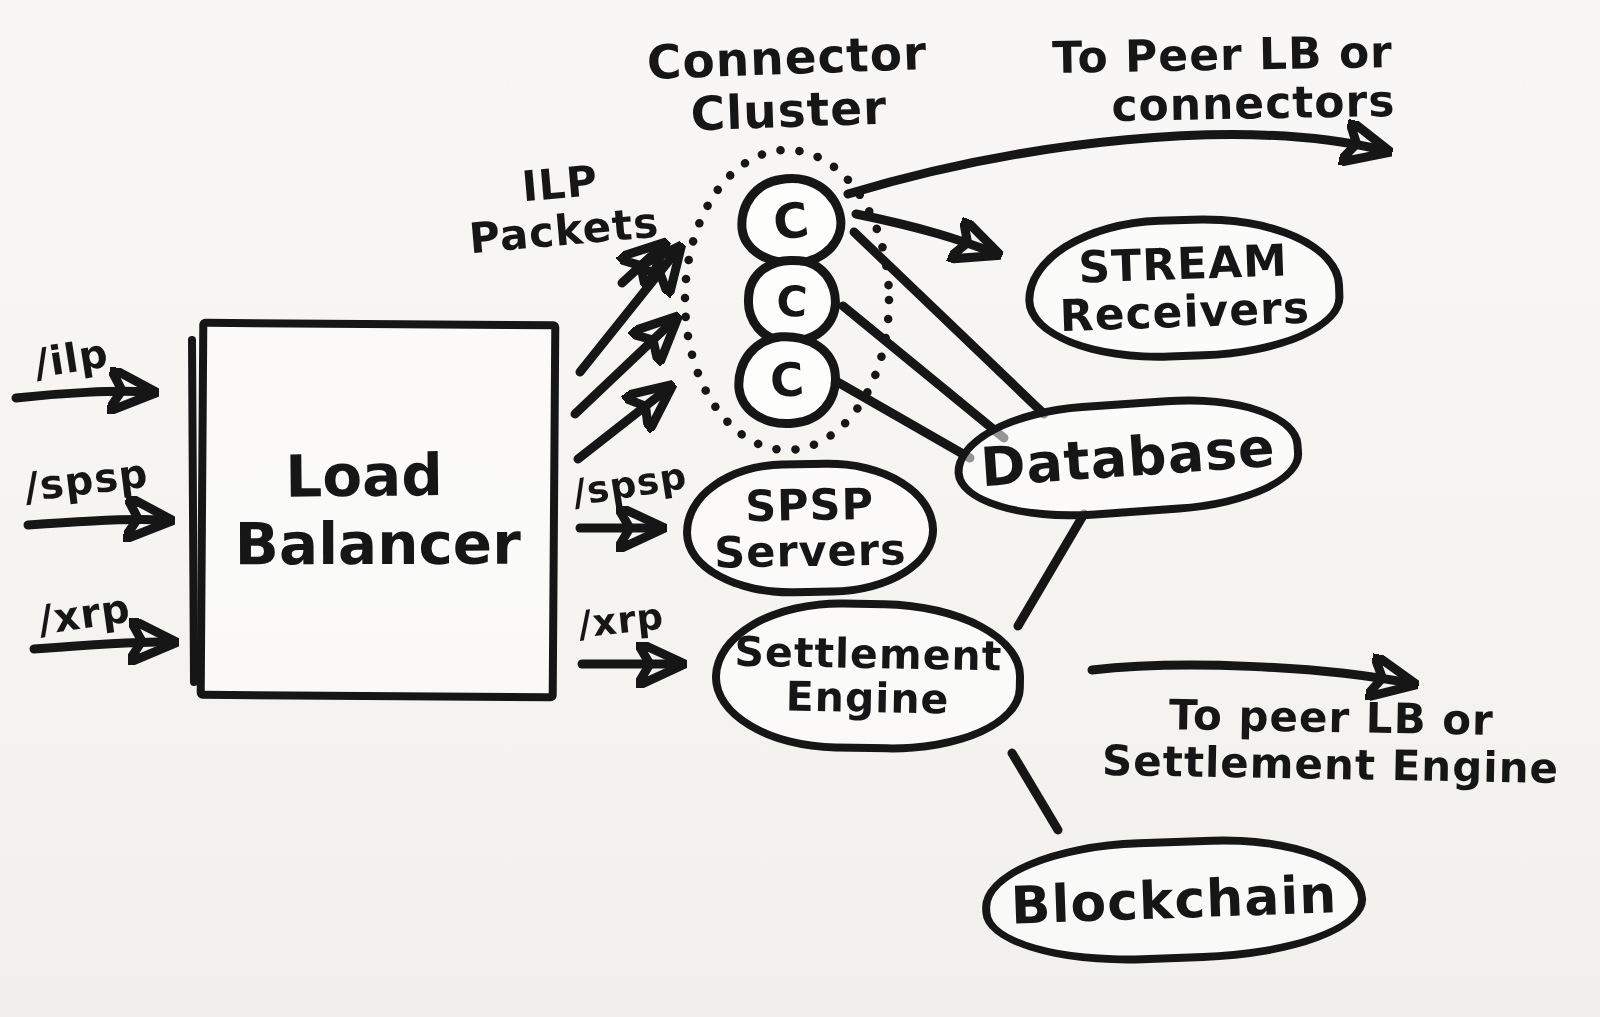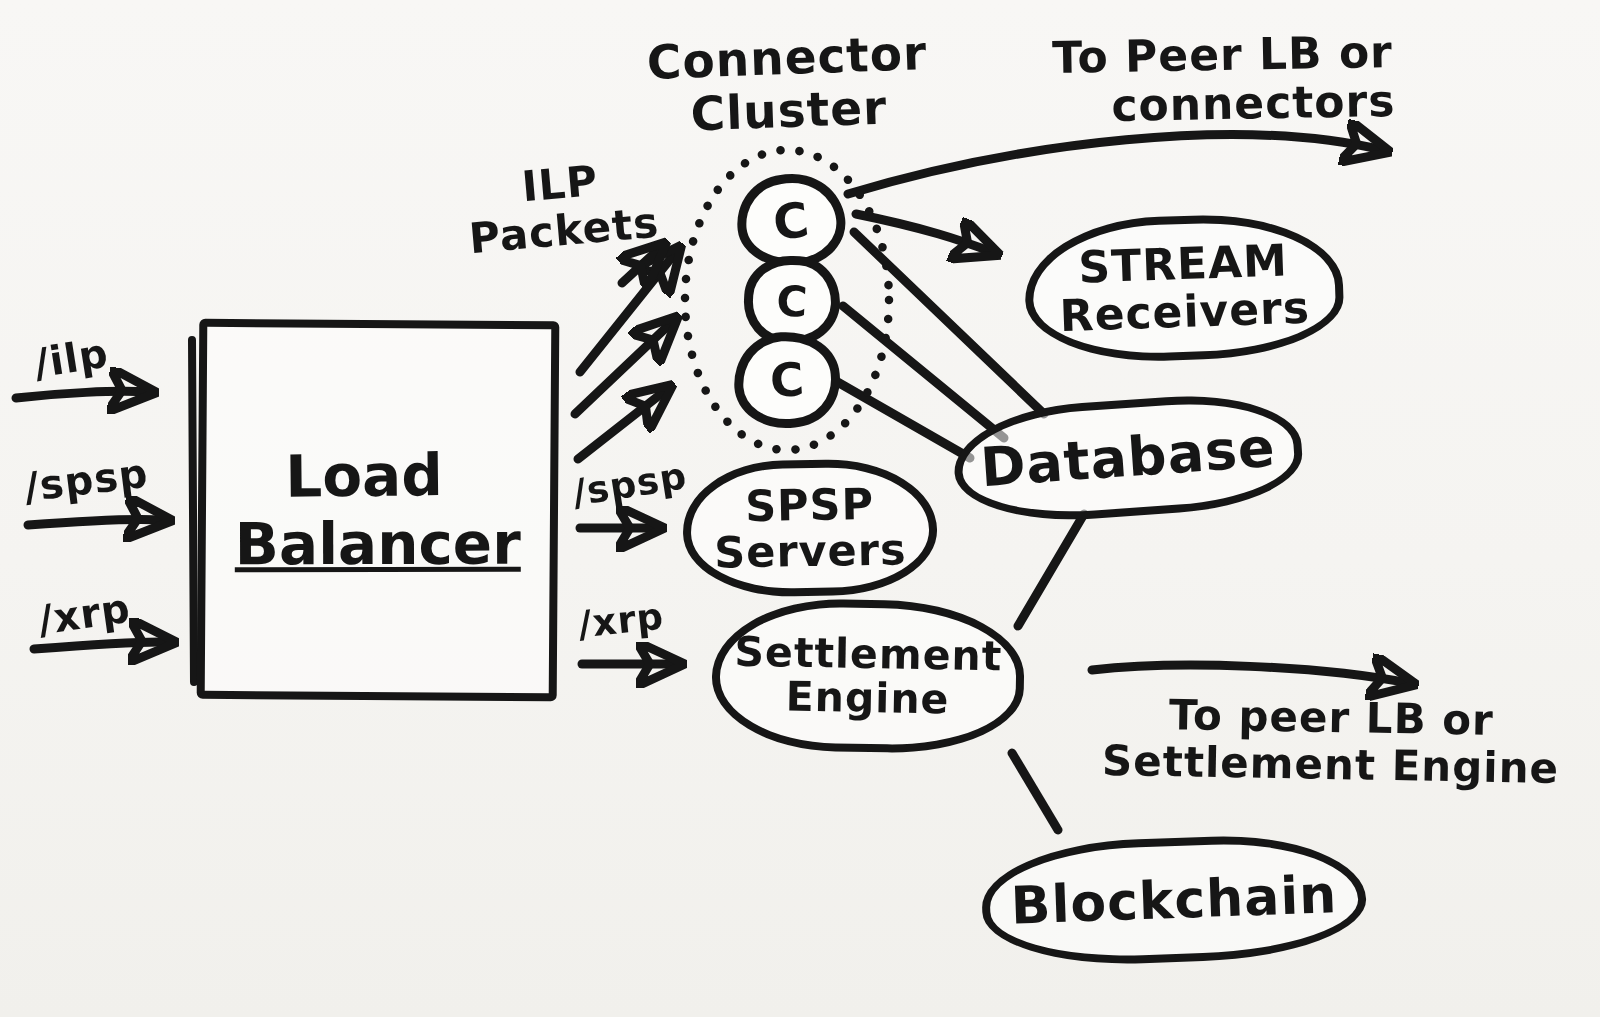--- a/index.html
+++ b/index.html
@@ -93,21 +93,21 @@
 
     <path stroke-width="9" d="M 1012 753 L 1058 830"></path>
 
     <ellipse cx="787" cy="300" rx="102" ry="150" stroke-width="8.5" stroke-dasharray="0.1 19"></ellipse>
 
     <path stroke-width="8" d="M 192 340 L 194 682"></path>
   </svg>
 
   <div class="box" style="left:198px;top:320px;width:344px;height:364px;font-size:58px;transform:rotate(0.4deg);">
     <div style="transform:translateX(-14px) rotate(-1deg);">Load</div>
-    <div style="transform:rotate(-0.5deg);text-decoration:underline;">Balancer</div>
+    <div style="transform:rotate(-0.5deg);">Balancer</div>
   </div>
 
   <div class="hand" style="left:34px;top:336px;font-size:40px;transform:rotate(-9deg);">/ilp</div>
   <div class="hand" style="left:24px;top:458px;font-size:40px;transform:rotate(-7deg);">/spsp</div>
   <div class="hand" style="left:38px;top:592px;font-size:40px;transform:rotate(-8deg);">/xrp</div>
 
   <div class="hand" style="left:638px;top:32px;width:300px;text-align:center;font-size:47px;transform:rotate(-2deg);">
     <div>Connector</div>
     <div>Cluster</div>
   </div>

